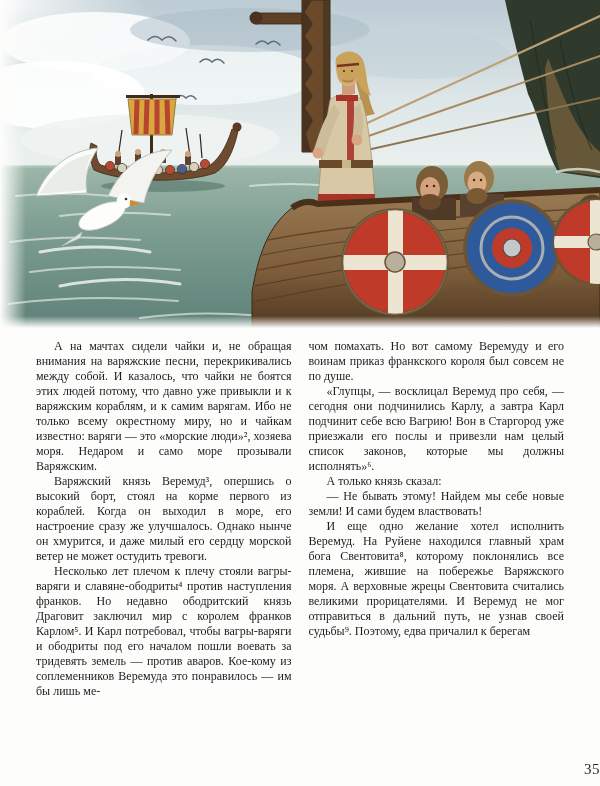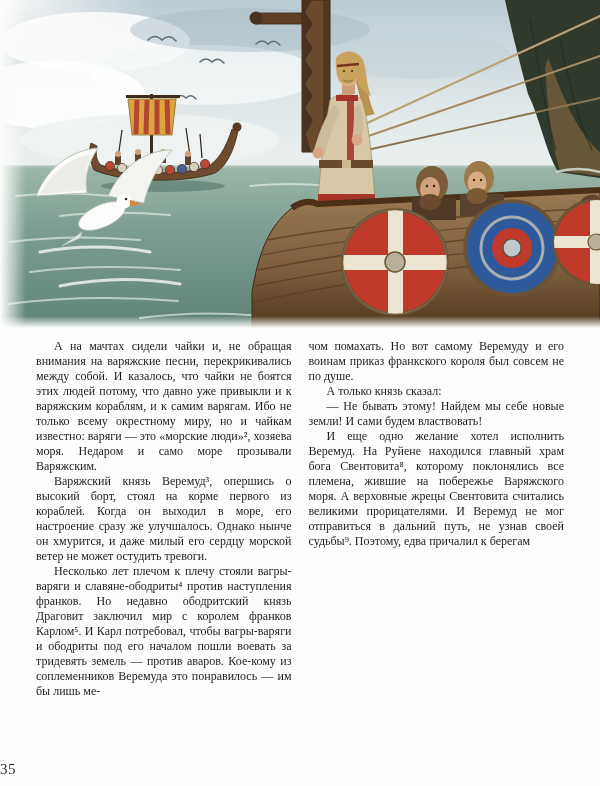--- a/index.html
+++ b/index.html
@@ -11,21 +11,21 @@
   .illustration{position:relative;width:600px;height:328px;}
   .illustration svg{display:block;}
   .fade-left,.fade-bottom,.fade-topleft{position:absolute;pointer-events:none;}
   .fade-left{left:0;top:0;bottom:0;width:26px;background:linear-gradient(90deg,#fdfdfb 0%,rgba(253,253,251,0) 100%);}
   .fade-bottom{left:0;right:0;bottom:0;height:12px;background:linear-gradient(0deg,#fdfdfb 0%,rgba(253,253,251,0) 100%);}
   .fade-topleft{left:0;top:0;width:150px;height:70px;background:radial-gradient(ellipse at 0 0,rgba(253,253,251,.95) 0%,rgba(253,253,251,0) 70%);}
   .text-block{display:flex;gap:17px;padding:11px 36px 0 36px;}
   .col{width:257px;font-size:12px;line-height:15px;text-align:justify;}
   .col p{margin:0;text-indent:1.5em;}
   .col p.cont{text-indent:0;font-family:Liberation Serif, serif;}
-  .page-number{position:absolute;left:0;right:0;bottom:8px;text-align:left;font-size:15px;letter-spacing:.5px;color:#2a2a2c;}
+  .page-number{position:absolute;left:0;right:0;bottom:8px;text-align:right;font-size:15px;letter-spacing:.5px;color:#2a2a2c;}
 </style>
 </head>
 <body>
 
 <div class="page">
 
   <div class="illustration">
     <svg width="600" height="328" viewBox="0 0 600 328" xmlns="http://www.w3.org/2000/svg">
       <defs>
         <linearGradient id="skyGrad" x1="0" y1="0" x2="0" y2="1">
@@ -248,20 +248,21 @@
   </div>
 
   <div class="text-block">
     <div class="col">
       <p>А на мачтах сидели чайки и, не обращая внимания на варяжские песни, перекрикивались между собой. И казалось, что чайки не боятся этих людей потому, что давно уже привыкли и к варяжским кораблям, и к самим варягам. Ибо не только всему окрестному миру, но и чайкам известно: варяги — это «морские люди»², хозяева моря. Недаром и само море прозывали Варяжским.</p>
       <p>Варяжский князь Веремуд³, опершись о высокий борт, стоял на корме первого из кораблей. Когда он выходил в море, его настроение сразу же улучшалось. Однако нынче он хмурится, и даже милый его сердцу морской ветер не может остудить тревоги.</p>
       <p>Несколько лет плечом к плечу стояли вагры-варяги и славяне-ободриты⁴ против наступления франков. Но недавно ободритский князь Драговит заключил мир с королем франков Карлом⁵. И Карл потребовал, чтобы вагры-варяги и ободриты под его началом пошли воевать за тридевять земель — против аваров. Кое-кому из соплеменников Веремуда это понравилось — им бы лишь ме-</p>
     </div>
     <div class="col">
       <p class="cont">чом помахать. Но вот самому Веремуду и его воинам приказ франкского короля был совсем не по душе.</p>
+      <p>«Глупцы, — восклицал Веремуд про себя, — сегодня они подчинились Карлу, а завтра Карл подчинит себе всю Вагрию! Вон в Старгород уже приезжали его послы и привезли нам целый список законов, которые мы должны исполнять»⁶.</p>
       <p>А только князь сказал:</p>
       <p>— Не бывать этому! Найдем мы себе новые земли! И сами будем властвовать!</p>
       <p>И еще одно желание хотел исполнить Веремуд. На Руйене находился главный храм бога Свентовита⁸, которому поклонялись все племена, жившие на побережье Варяжского моря. А верховные жрецы Свентовита считались великими прорицателями. И Веремуд не мог отправиться в дальний путь, не узнав своей судьбы⁹. Поэтому, едва причалил к берегам</p>
     </div>
   </div>
 
   <div class="page-number">35</div>
 
 </div>
 

